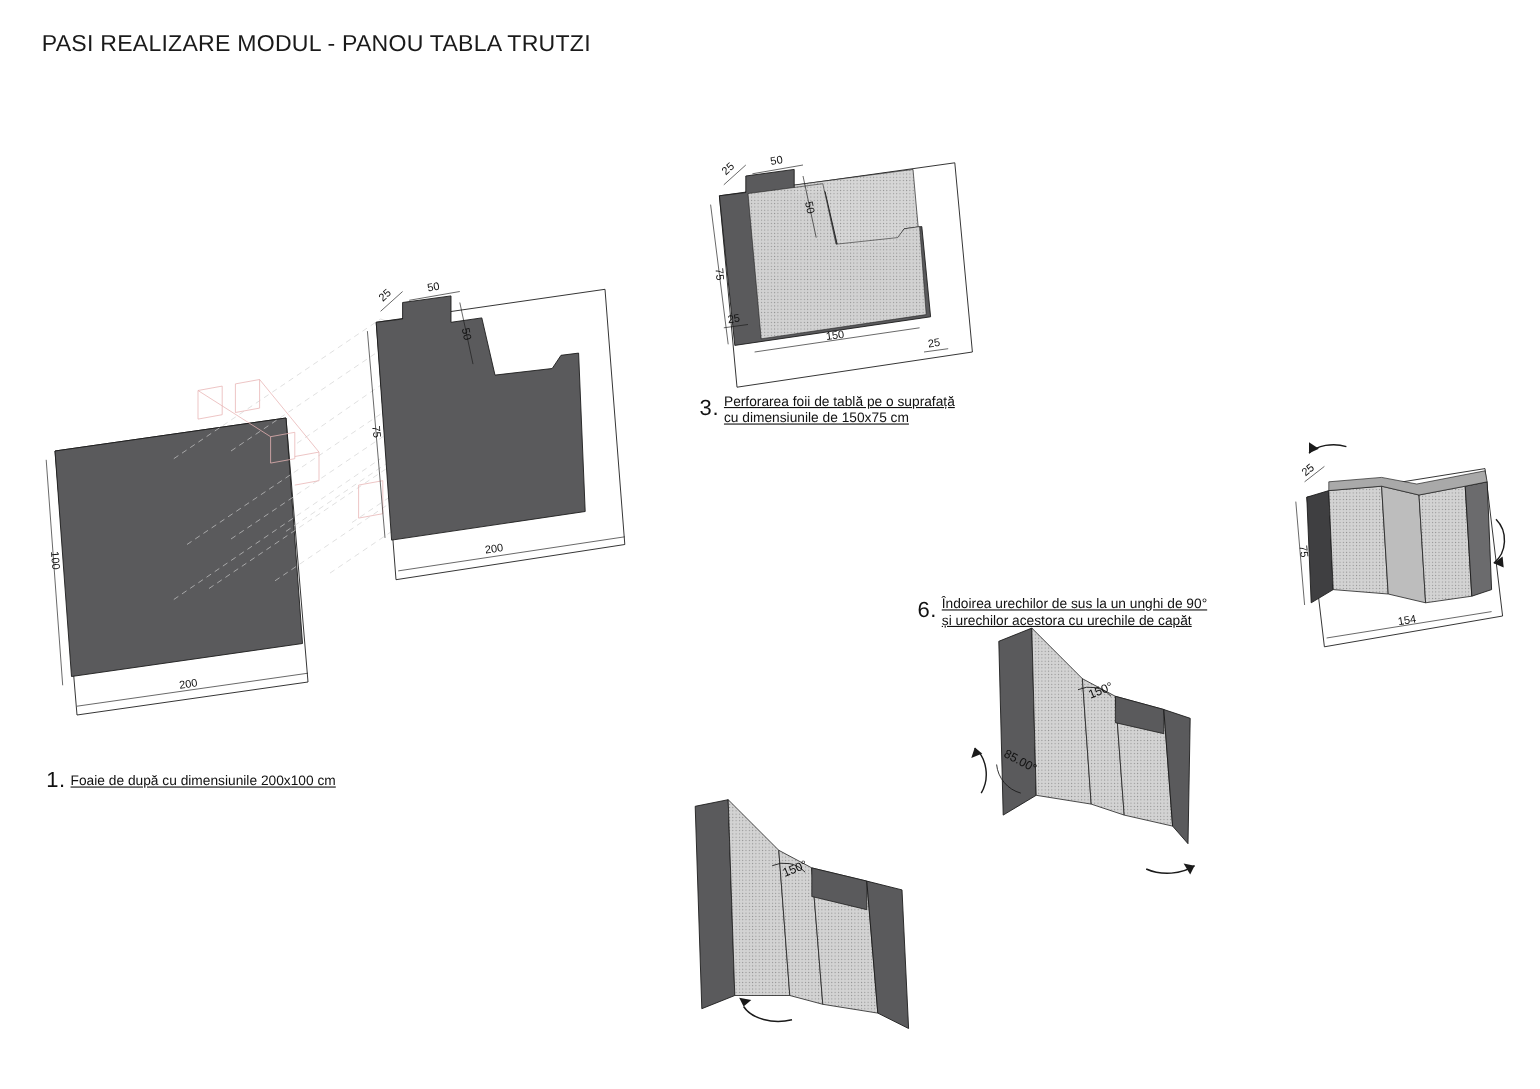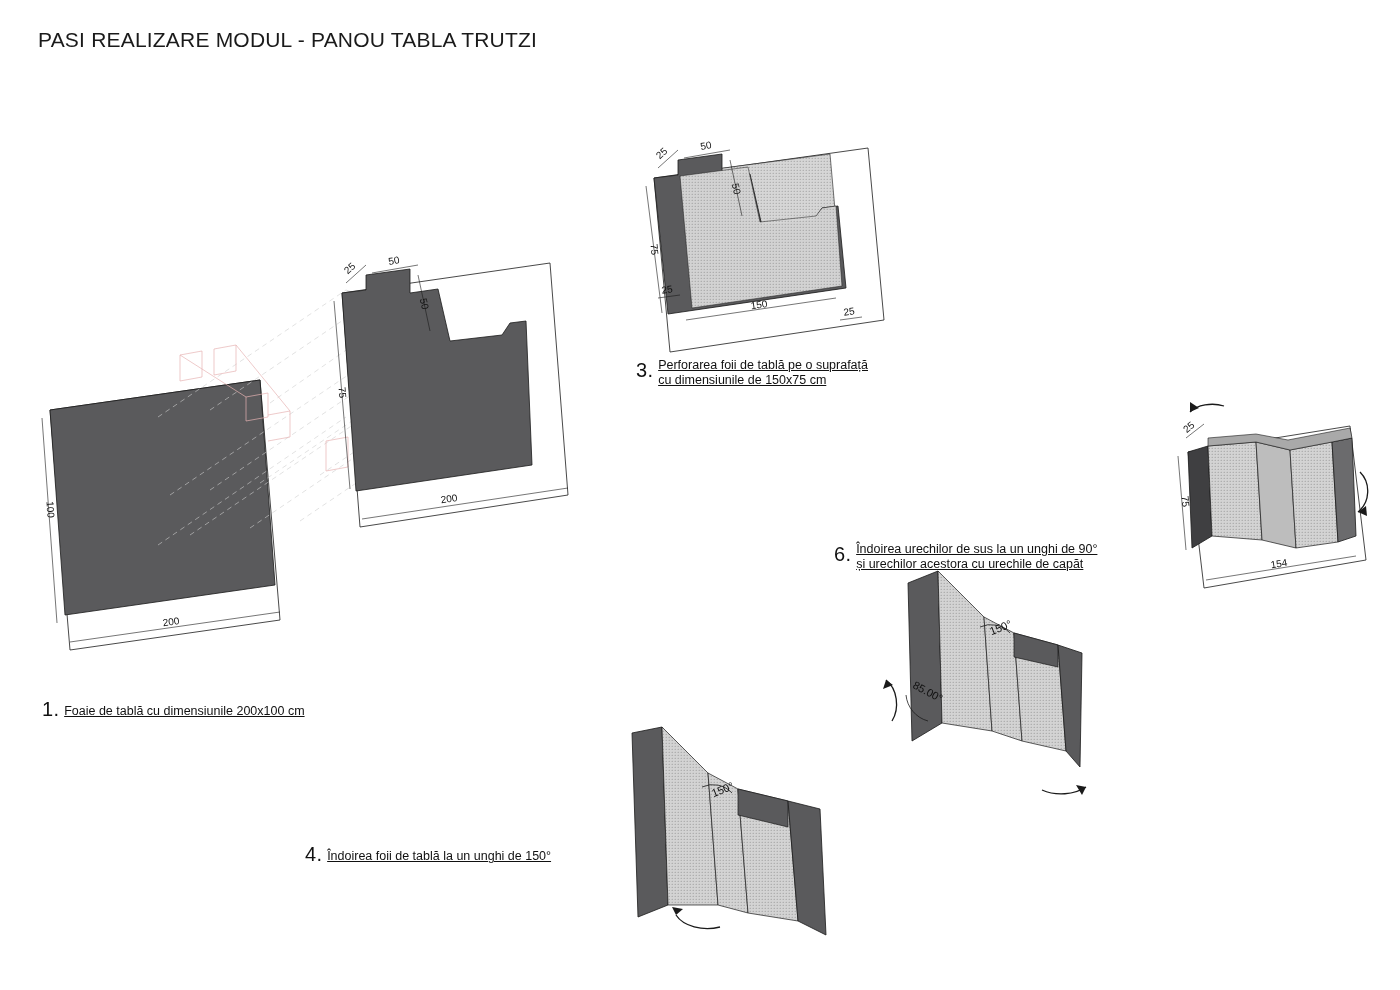--- a/index.html
+++ b/index.html
@@ -82,21 +82,21 @@
     </g>
 
     <line x1="40" y1="262" x2="250" y2="232" stroke="#1a1a1a" stroke-width="0.6"></line>
     <g transform="translate(142,248) rotate(-8)">
       <text class="dimtext" x="0" y="-3" text-anchor="middle">200</text>
     </g>
   </svg>
 
   <div class="step-caption" style="left:42px; top:698px;">
     <span class="step-num">1.</span>
-    <span class="step-text">Foaie de tablă cu dimensiunile 200x100 cm</span>
+    <span class="step-text">Foaie de după cu dimensiunile 200x100 cm</span>
   </div>
 
   <svg class="fig" style="left:150px; top:245px;" width="430" height="330" viewBox="0 0 430 330">
 
     <g stroke="#cfcfcf" stroke-width="0.6" stroke-dasharray="5,4" fill="none">
       <line x1="8" y1="172" x2="196" y2="45"></line>
       <line x1="8" y1="300" x2="196" y2="172"></line>
       <line x1="120" y1="158" x2="300" y2="33"></line>
       <line x1="60" y1="165" x2="248" y2="38"></line>
       <line x1="40" y1="290" x2="228" y2="163"></line>
@@ -230,24 +230,20 @@
 
     <path d="M 82,72 A 26 26 0 0 1 112,78" fill="none" stroke="#1a1a1a" stroke-width="0.8"></path>
     <g transform="translate(104,78) rotate(-22)">
       <text class="angtext" x="0" y="0" text-anchor="middle">150°</text>
     </g>
 
     <path d="M 56,200 A 34 22 0 0 0 100,212" fill="none" stroke="#1a1a1a" stroke-width="1.3"></path>
     <polygon points="56,200 52,192 63,194" fill="#1a1a1a"></polygon>
   </svg>
 
-  <div class="step-caption" style="left:305px; top:843px;">
-    <span class="step-num">4.</span>
-    <span class="step-text">Îndoirea foii de tablă la un unghi de 150°</span>
-  </div>
 
   <svg class="fig" style="left:880px; top:555px;" width="230" height="245" viewBox="0 0 230 245">
     <defs>
       <pattern id="perf5" width="3" height="3" patternUnits="userSpaceOnUse">
         <rect width="3" height="3" fill="#d3d3d3"></rect>
         <circle cx="1.2" cy="1.2" r="0.55" fill="#8d8d8d"></circle>
       </pattern>
     </defs>
 
     <polygon points="28,28 58,16 62,168 32,186" fill="#5a5a5c" stroke="#1a1a1a" stroke-width="0.8"></polygon>

